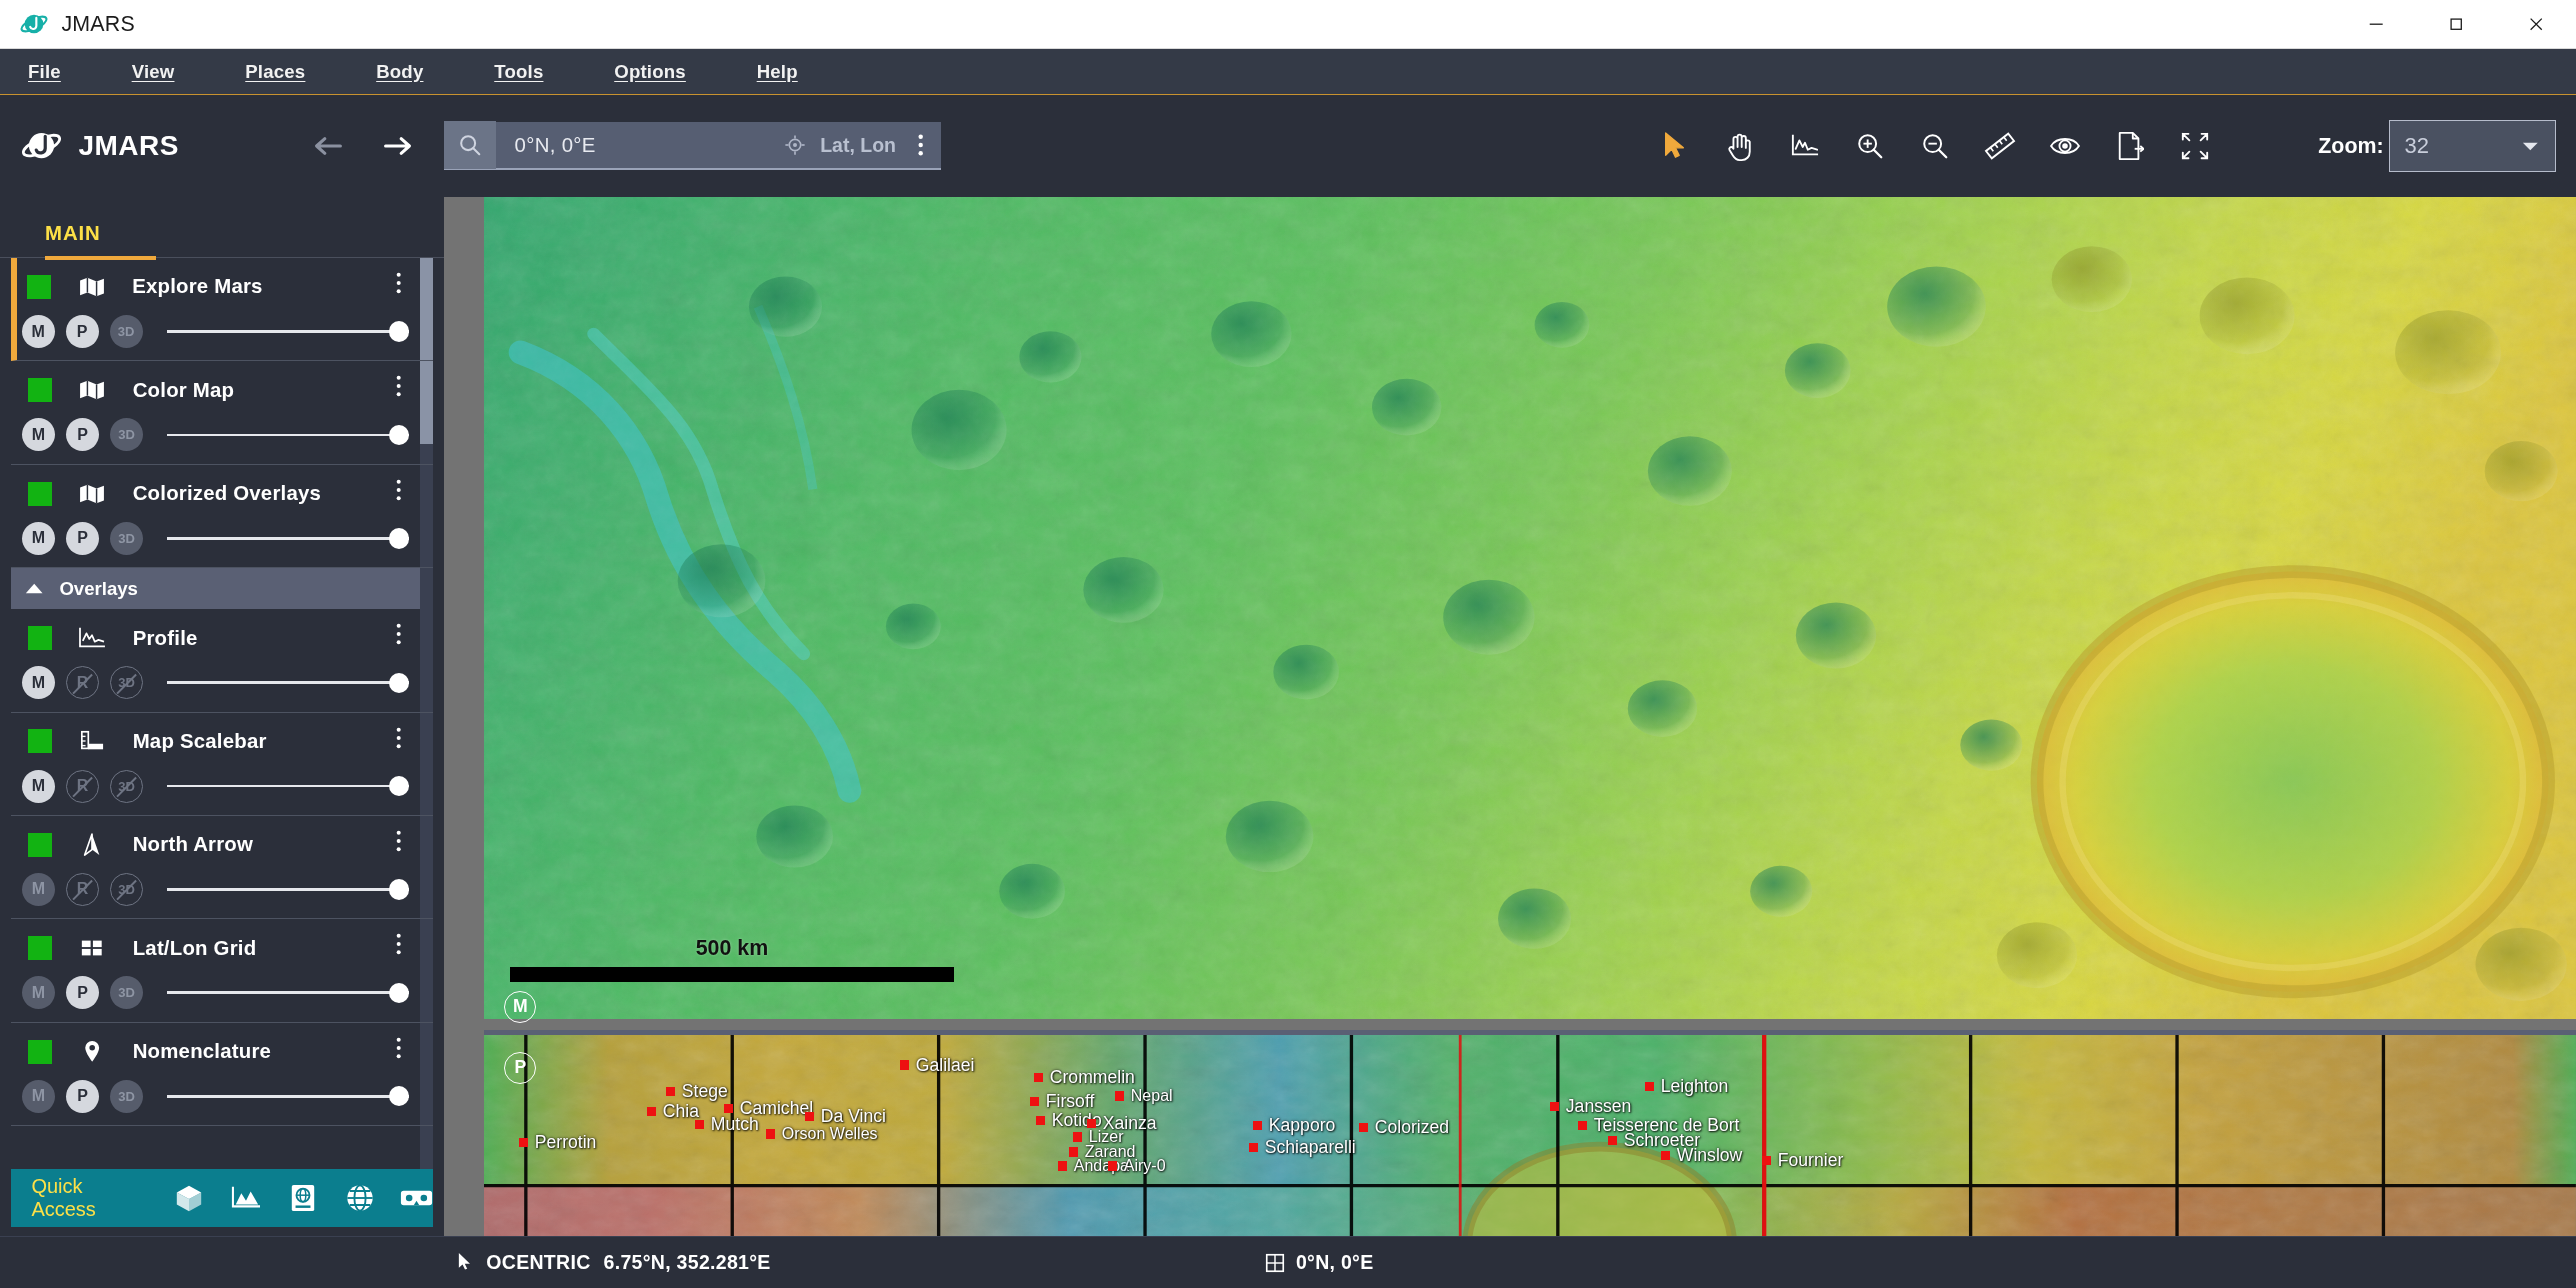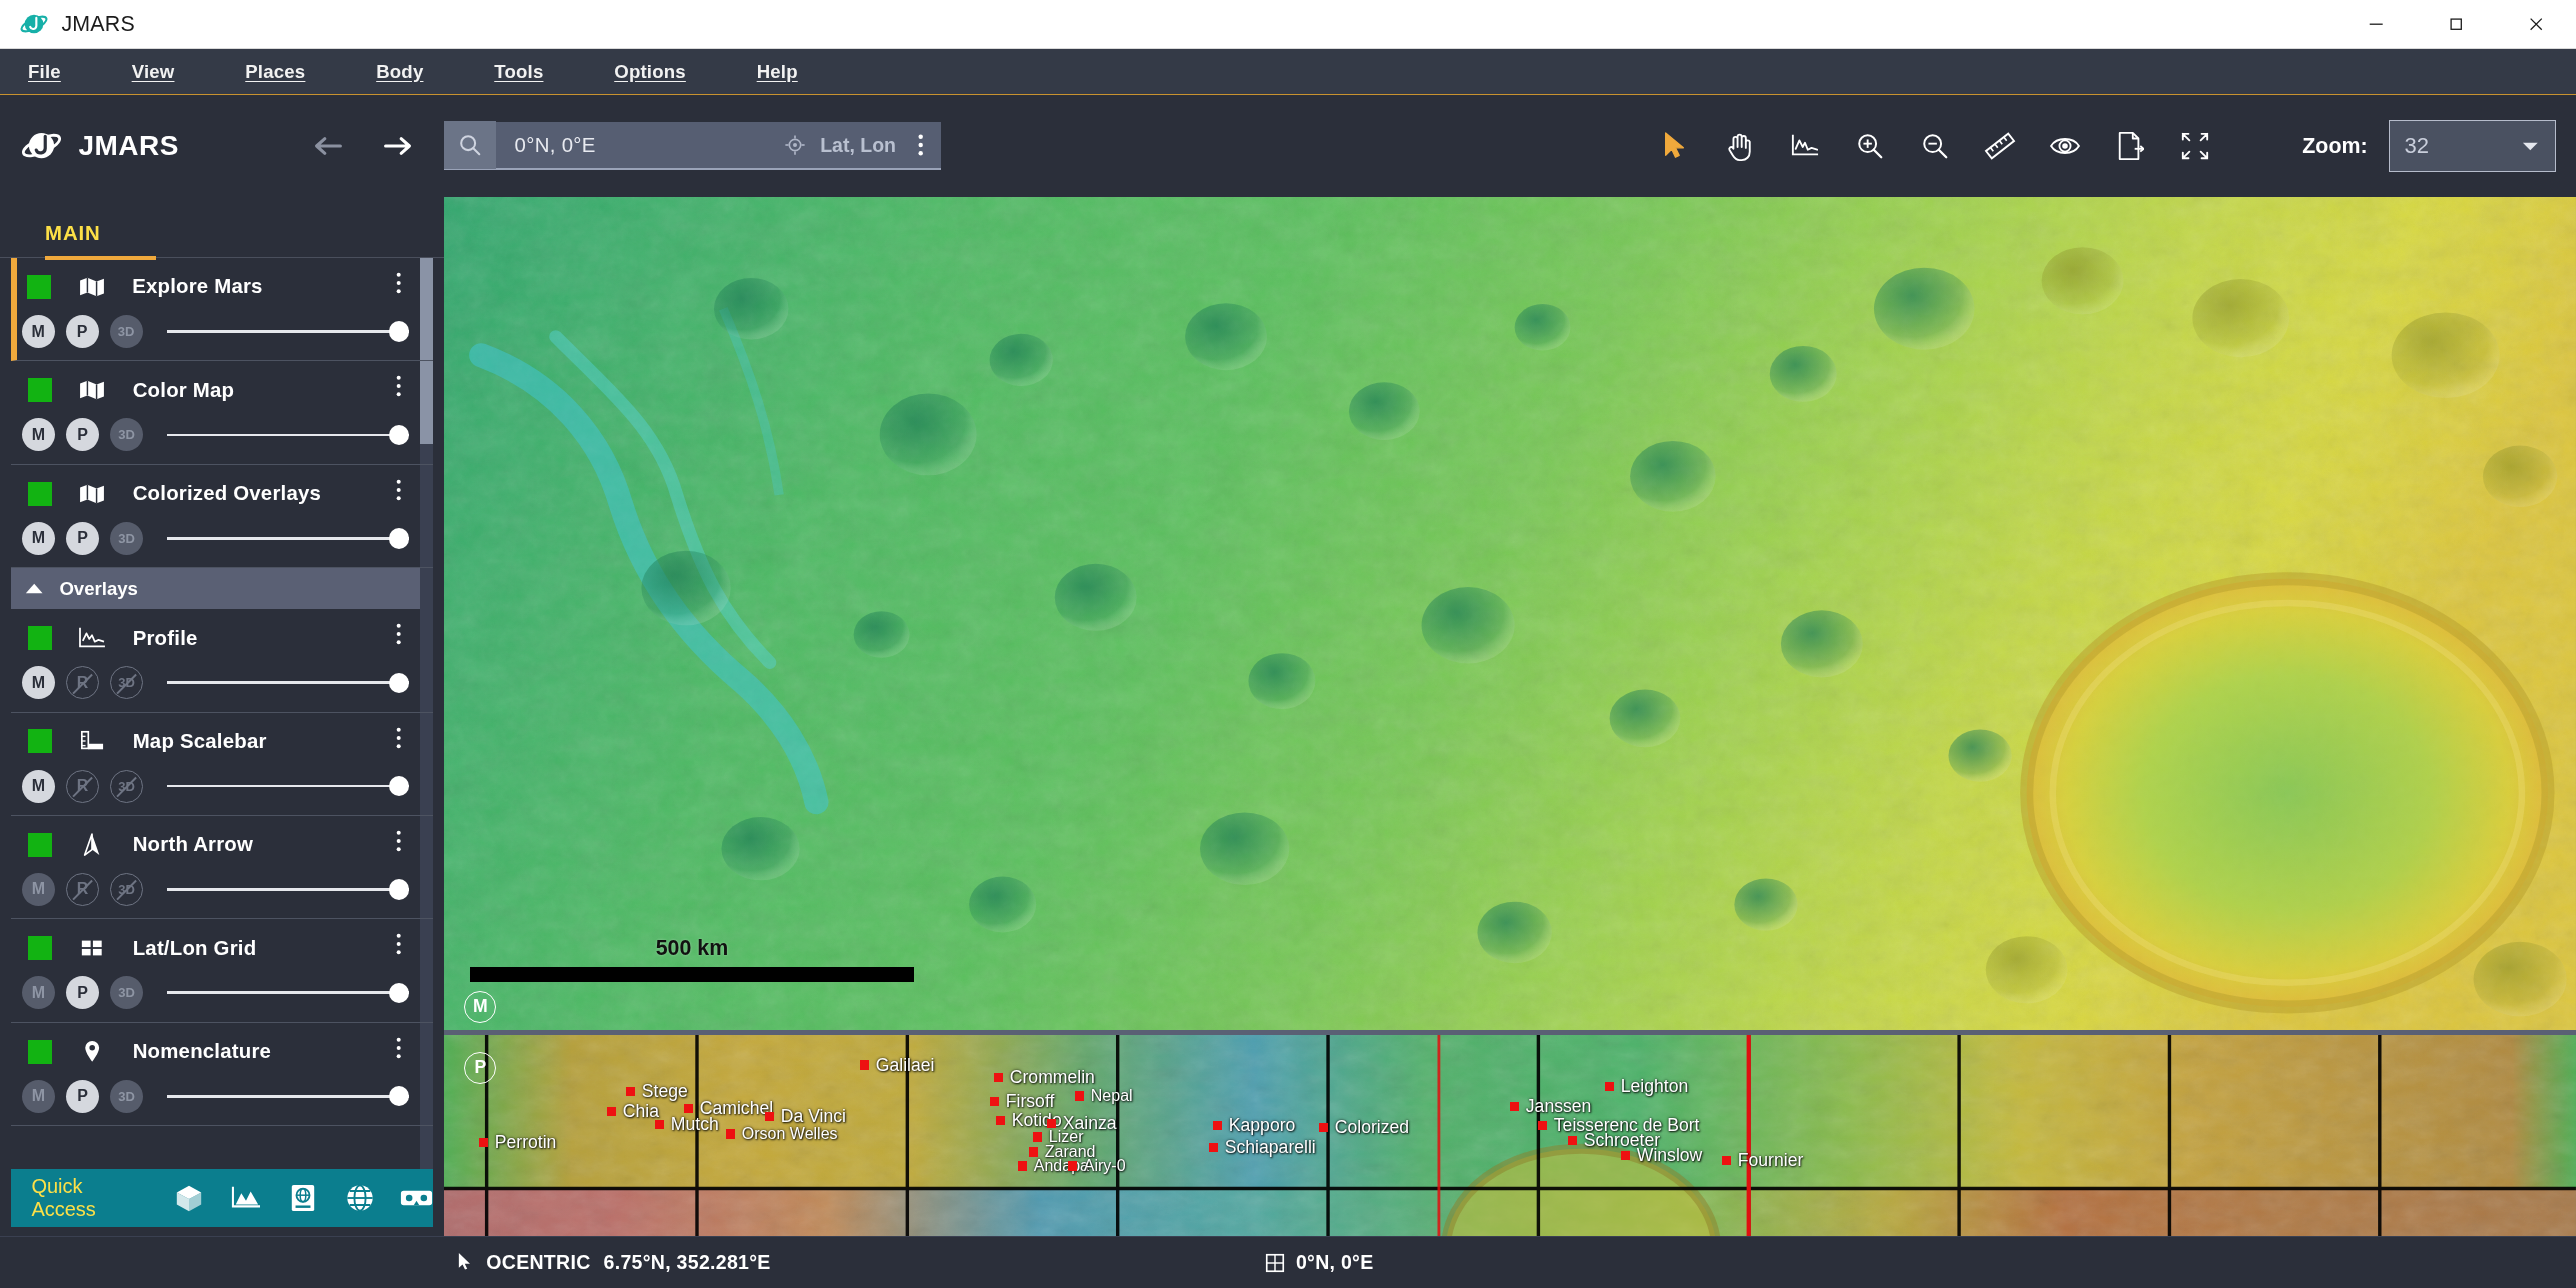--- a/index.html
+++ b/index.html
@@ -63,21 +63,21 @@
   .search-mode { color: #b9c0d0; font-size: 19.5px; font-weight: bold; padding: 0 13px 0 7.4px; }
   .search-kebab { width: 32px; display: flex; align-items: center; justify-content: center; padding-right: 9.3px; }
 
   .tool-icons { position: absolute; left: 1653px; display: flex; align-items: center; gap: 22px; }
   .ticon { width: 43px; height: 43px; display: flex; align-items: center; justify-content: center; }
 
   .zoomwrap { position: absolute; right: 20.4px; display: flex; align-items: center; gap: 5px; }
   .zoom-label { color: #ffffff; font-size: 21.4px; font-weight: bold; }
   .zoom-select {
     width: 167px; height: 52px; background: #4a5161; border: 1.9px solid #b6bccb;
-    display: flex; align-items: center; justify-content: space-between; padding: 0 15px; margin-left: 16px;
+    display: flex; align-items: center; justify-content: space-between; padding: 0 15px;
   }
   .zoom-value { color: #c9cedb; font-size: 22px; }
 
   
   .body { flex: 1; display: flex; min-height: 0; }
 
   
   .sidebar { width: 444px; background: #2b2f3a; display: flex; flex-direction: column; flex: 0 0 444px; }
   .tabstrip { height: 61px; border-bottom: 1.9px solid #4a4f5c; display: flex; align-items: flex-end; }
   .tab {
@@ -137,21 +137,21 @@
 
   .quickaccess {
     height: 58px; background: #0b7e8e; margin: 0 11px 9.3px 11px; display: flex;
     align-items: center; flex: 0 0 58px;
   }
   .qa-label { color: #fde047; font-size: 20px; font-weight: normal; margin-left: 20.4px; }
   .qa-icons { display: flex; align-items: center; gap: 24px; margin-left: 41px; }
   .qa-ico { width: 33px; height: 33px; display: flex; align-items: center; justify-content: center; }
 
   
-  .mapcol { flex: 1; display: flex; flex-direction: column; min-width: 0; background: #737373; }
+  .mapcol { flex: 1; display: flex; flex-direction: column; min-width: 0; background: #737373; padding-left: 40px; }
   .mapview { position: relative; overflow: hidden; flex: 1; min-height: 0; }
   .mapcanvas { position: absolute; inset: 0; }
 
   .scalebar { position: absolute; left: 26px; bottom: 48px; width: 444px; }
   .scalebar-text {
     text-align: center; color: #111; font-size: 21.4px; font-weight: bold; margin-bottom: 5.6px;
     text-shadow: 0 0 2.8px rgba(255,255,255,.35);
   }
   .scalebar-bar { height: 15px; background: #000000; }
   .badge-m {

